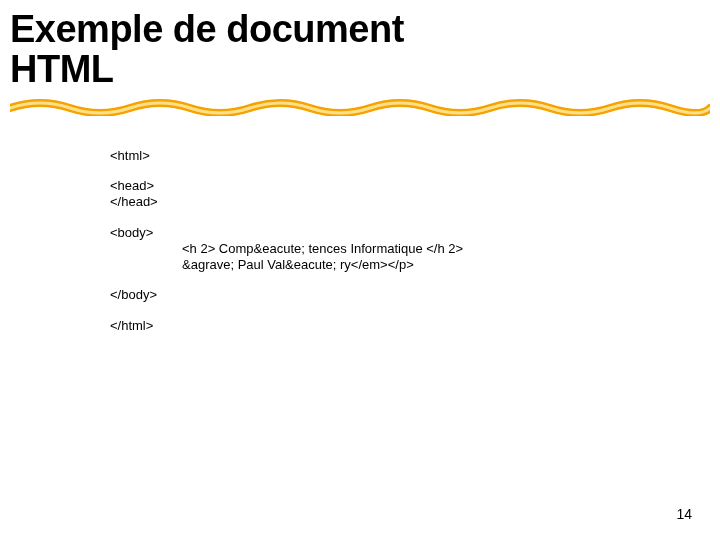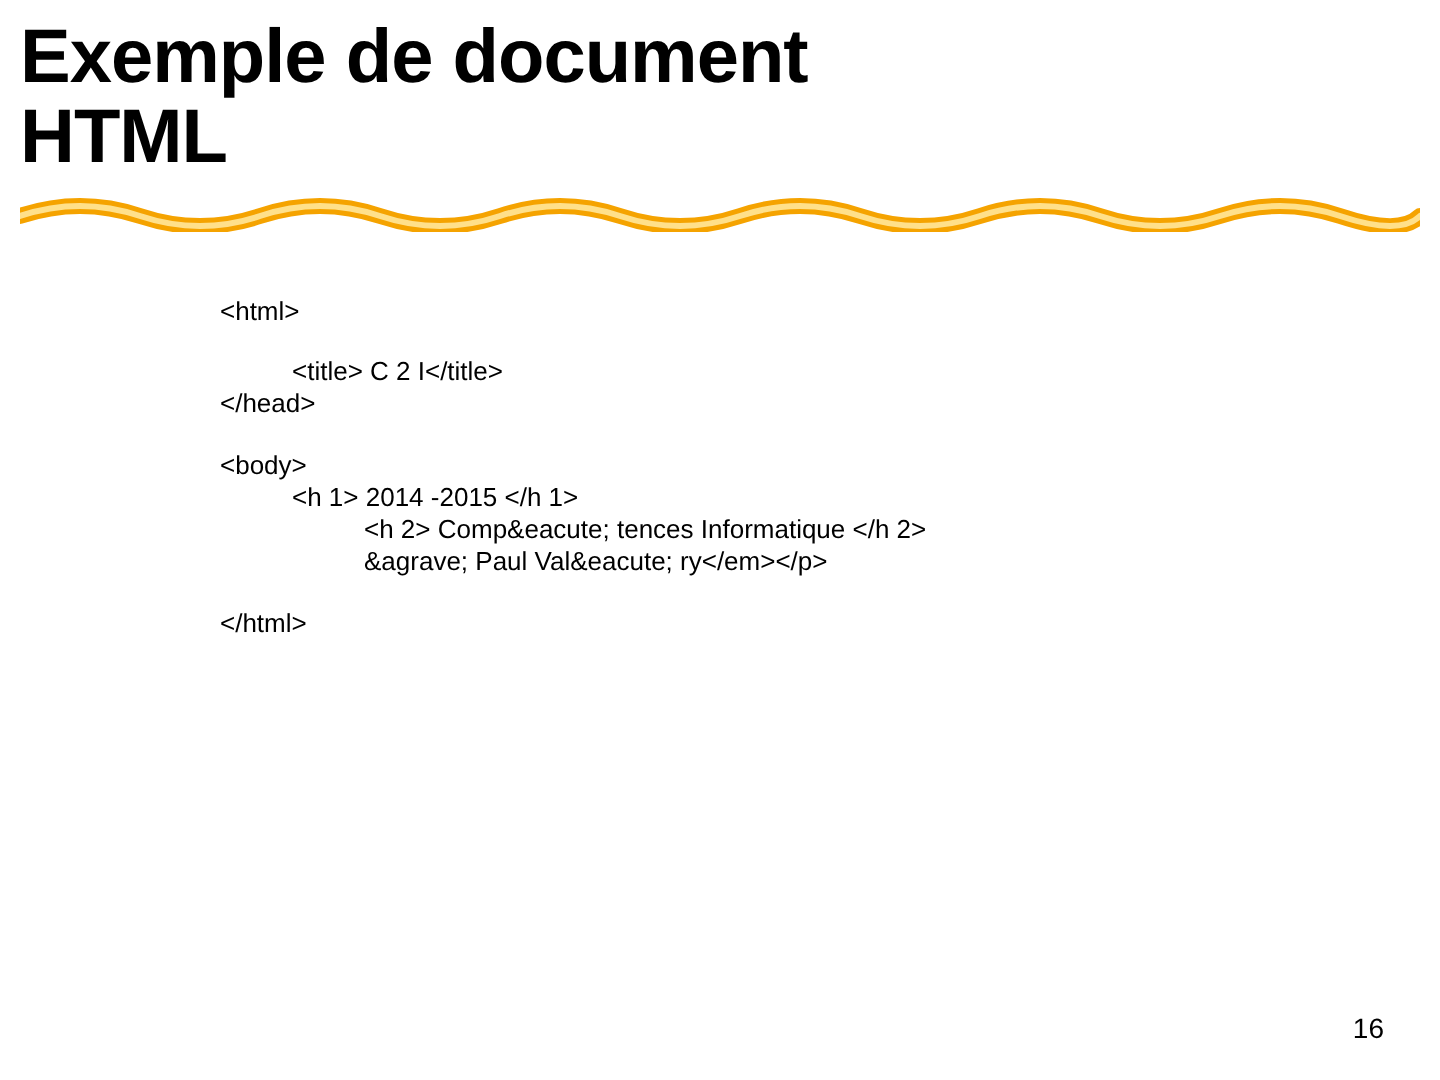--- a/index.html
+++ b/index.html
@@ -68,29 +68,29 @@
       <path d="M0 14 Q 30 4 60 14 T 120 14 T 180 14 T 240 14 T 300 14 T 360 14 T 420 14 T 480 14 T 540 14 T 600 14 T 660 14 T 700 14" fill="none" stroke="#f5a300" stroke-width="8" stroke-linecap="round"></path>
       <path d="M0 14 Q 30 4 60 14 T 120 14 T 180 14 T 240 14 T 300 14 T 360 14 T 420 14 T 480 14 T 540 14 T 600 14 T 660 14 T 700 14" fill="none" stroke="#ffe08a" stroke-width="3" stroke-linecap="round"></path>
     </svg>
   </div>
 
   <div class="content">
 
     <div class="block">&lt;html&gt;</div>
 
     <div class="block">
-      <div class="ind1">&lt;title&gt; C 2 I&lt;/title&gt;</div>
+      <div>&lt;head&gt;</div>
       <div>&lt;/head&gt;</div>
     </div>
 
     <div class="block">
       <div>&lt;body&gt;</div>
-      <div class="ind1">&lt;h 1&gt; 2014 -2015 &lt;/h 1&gt;</div>
       <div class="ind2">&lt;h 2&gt; Comp&amp;eacute; tences Informatique &lt;/h 2&gt;</div>
       <div class="ind2">&amp;agrave; Paul Val&amp;eacute; ry&lt;/em&gt;&lt;/p&gt;</div>
     </div>
 
+    <div class="block">&lt;/body&gt;</div>
 
     <div class="block">&lt;/html&gt;</div>
   </div>
 
-  <div class="pagenum">16</div>
+  <div class="pagenum">14</div>
 </div>
 
 </body></html>

